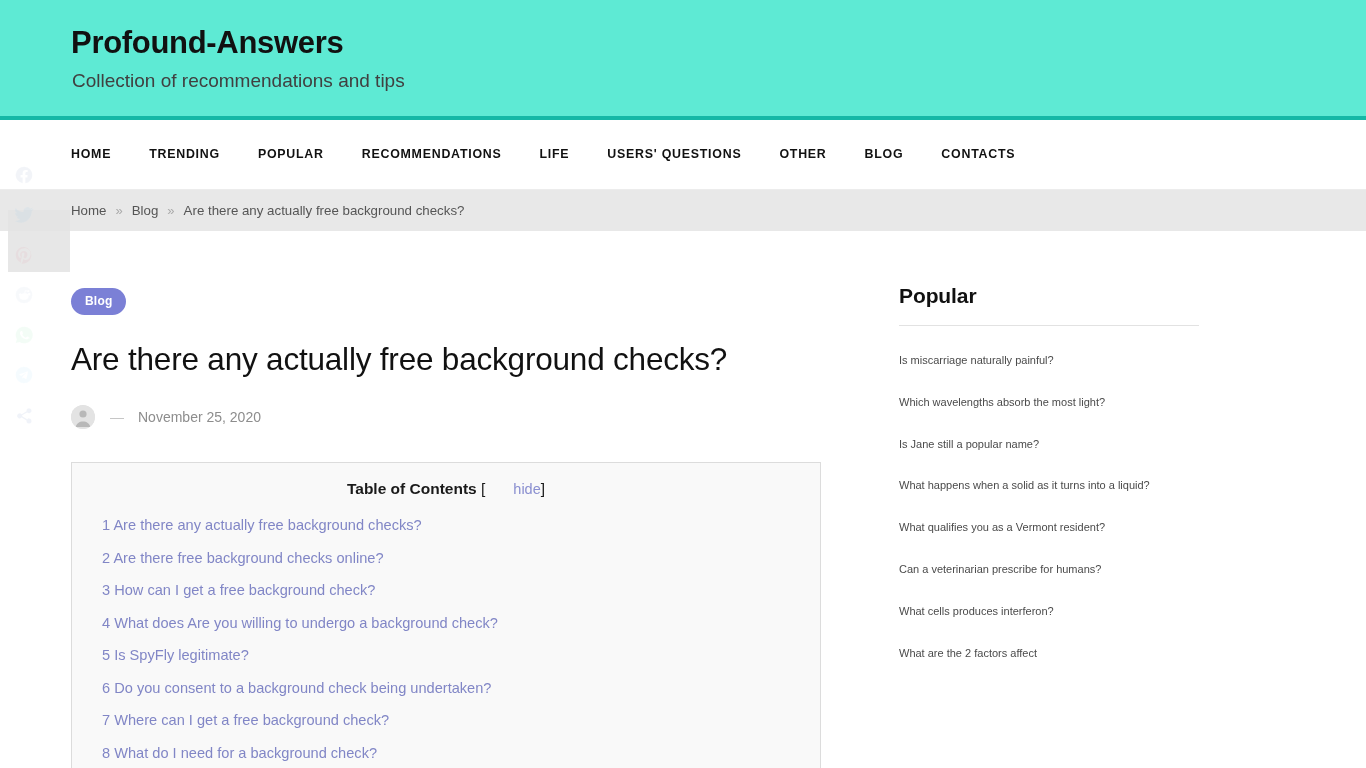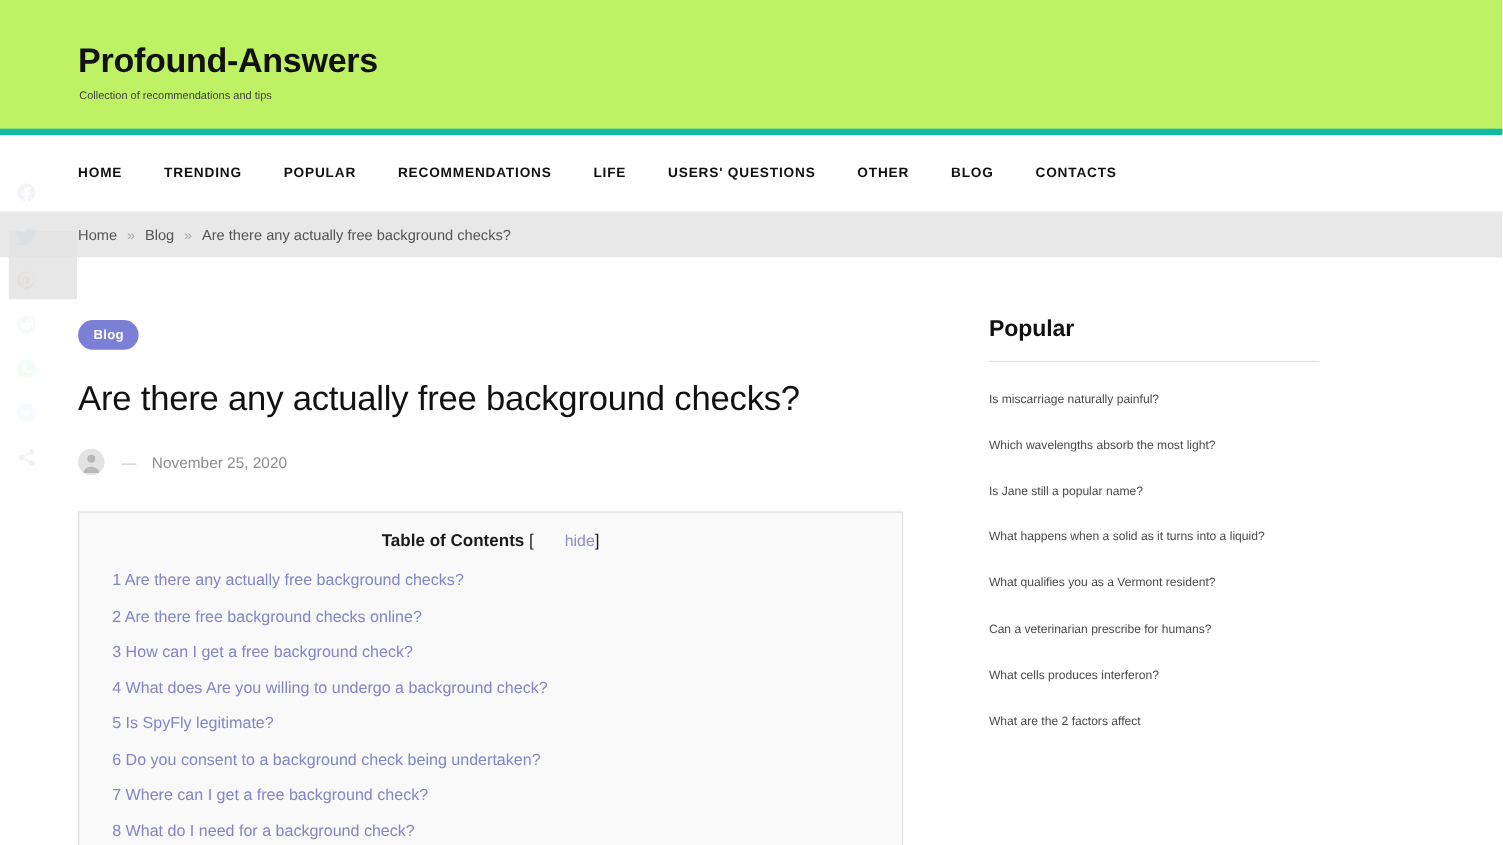--- a/index.html
+++ b/index.html
@@ -45,40 +45,40 @@
     left: 0;
     top: 55px;
     width: 62px;
     height: 62px;
     background: #e3e3e3;
     opacity: 0.85;
   }
 
   
   .site-header {
-    padding: 36px 0 24px 0;
-    border-bottom: 6px solid #14b8a6;
-    background: #bef264;
+    padding: 24px 0 24px 0;
+    border-bottom: 4px solid #14b8a6;
+    background: #5eead4;
   }
   .wrap {
     width: 1240px;
     margin: 0 auto;
     padding: 0 0 0 8px;
   }
   .site-title {
     margin: 0;
     font-size: 31px;
     line-height: 1.25;
     font-weight: bold;
     letter-spacing: -0.3px;
     color: #111111;
   }
   .site-tagline {
     margin: 7px 0 0 1px;
-    font-size: 10px;
+    font-size: 19px;
     color: #404040;
     font-weight: normal;
   }
 
   
   .main-nav {
     background: #fff;
     border-bottom: 1px solid #ececec;
     height: 70px;
     display: flex;

